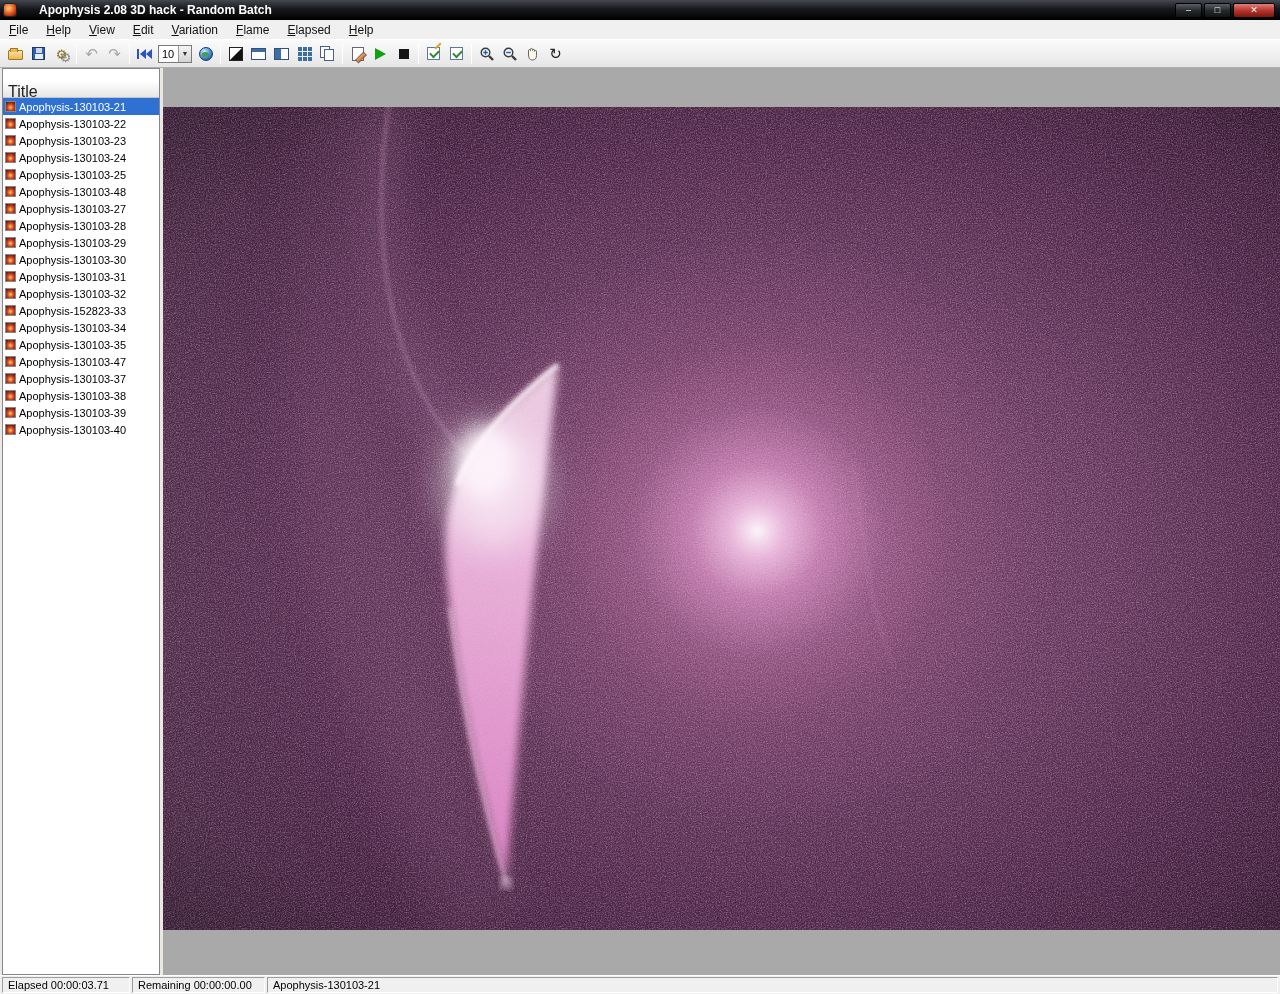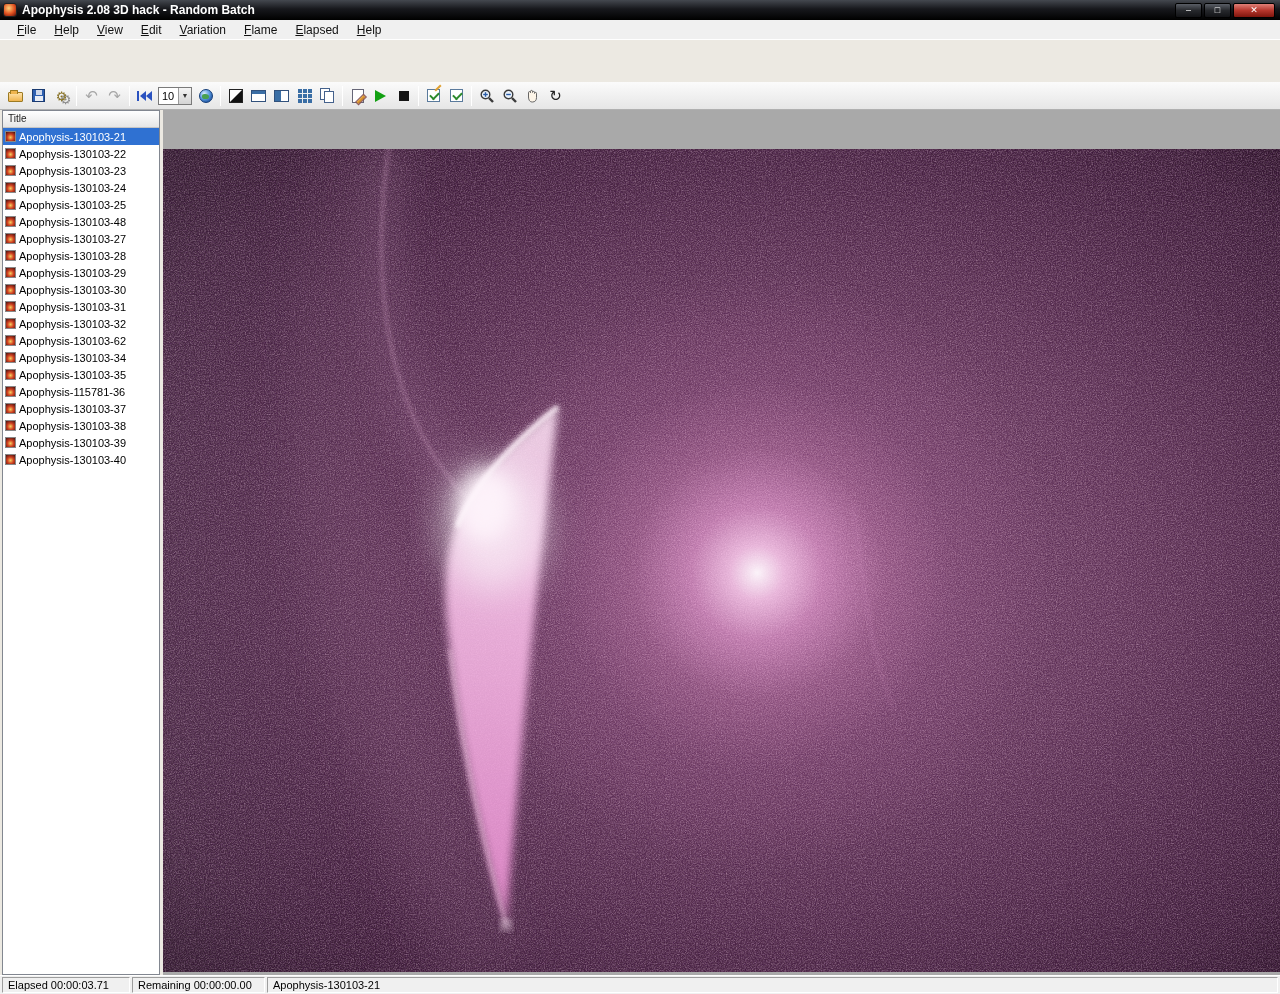--- a/index.html
+++ b/index.html
@@ -1,39 +1,39 @@
 <!DOCTYPE html>
 <html><head>
 <meta charset="utf-8">
 <style>
   * { box-sizing: border-box; margin: 0; padding: 0; }
   body { font-family: "Liberation Sans", sans-serif; background: #555; }
   .window { width: 1280px; height: 994px; display: flex; flex-direction: column; background: #ece9e2; overflow: hidden; }
 
   
-  .titlebar { height: 20px; flex: 0 0 20px; display: flex; align-items: center; gap: 5px; padding: 0 3px;
+  .titlebar { height: 20px; flex: 0 0 20px; display: flex; align-items: center; gap: 22px; padding: 0 3px;
     background: linear-gradient(180deg, #44484f 0%, #17181c 45%, #000 100%); }
   .app-icon { width: 14px; height: 14px; border-radius: 3px; border: 1px solid #222;
     background: radial-gradient(circle at 40% 35%, #ffd27a 0%, #e05020 55%, #5a1008 100%); }
   .title-text { flex: 1; color: #fff; font-size: 12px; font-weight: bold; white-space: nowrap; overflow: hidden; }
   .win-btns { display: flex; gap: 2px; padding-right: 2px; }
   .win-btn { width: 27px; height: 15px; display: flex; align-items: center; justify-content: center;
     color: #fff; font-size: 9px; border: 1px solid #000; border-radius: 2px;
     background: linear-gradient(#5a5e66, #26282c 50%, #121316); }
   .win-btn.close { background: linear-gradient(#e08078, #b5362c 50%, #7e150d); width: 42px; }
 
   
   .menubar { height: 20px; flex: 0 0 20px; background: #f0f0f0; display: flex; align-items: stretch;
-    border-bottom: 1px solid #fff; padding-left: 8px; }
+    border-bottom: 1px solid #fff; }
   .menu-item { padding: 3px 9px 0 9px; font-size: 12px; color: #111; }
   .menu-item::first-letter { text-decoration: underline; }
 
   
   .toolbar { height: 28px; flex: 0 0 28px; background: linear-gradient(#fbfbfb, #e6e6e6);
-    border-bottom: 1px solid #b0b0b0; display: flex; align-items: center; padding: 0 4px; margin-top: 42px; }
+    border-bottom: 1px solid #b0b0b0; display: flex; align-items: center; padding: 0 4px; }
   .tbtn { width: 23px; height: 22px; display: flex; align-items: center; justify-content: center; flex: 0 0 auto; }
   .sep { width: 1px; height: 20px; background: #a8a8a8; border-right: 1px solid #fff; margin: 0 3px; flex: 0 0 auto; }
 
   .i-folder { position: relative; width: 15px; height: 10px; margin-top: 3px; border-radius: 1px;
     background: linear-gradient(#ffe2a8, #efb54f); border: 1px solid #9c7a22; }
   .i-folder::before { content: ""; position: absolute; top: -3px; left: 1px; width: 6px; height: 3px;
     background: #efb54f; border: 1px solid #9c7a22; border-bottom: none; border-radius: 1px 1px 0 0; }
   .i-floppy { position: relative; width: 13px; height: 13px; background: #2e5fb0; border: 1px solid #1a3a70; }
   .i-floppy::before { content: ""; position: absolute; top: 0; left: 3px; width: 6px; height: 5px; background: #cfd8ea; }
   .i-floppy::after { content: ""; position: absolute; bottom: 0; left: 2px; width: 8px; height: 5px; background: #e9edf5; }
@@ -70,21 +70,21 @@
     border-left: 2px solid #2c8a2c; border-bottom: 2px solid #2c8a2c; transform: rotate(-45deg); }
   .i-check.pencil::before { content: ""; position: absolute; right: -3px; top: -3px; width: 8px; height: 2px;
     background: #e0a030; transform: rotate(-45deg); }
   .i-rotate::before { content: "↻"; font-size: 15px; color: #222; }
 
   
   .main { flex: 1; display: flex; min-height: 0; }
   .sidebar { width: 158px; flex: 0 0 158px; margin-left: 2px; background: #fff; border: 1px solid #828790;
     display: flex; flex-direction: column; overflow: hidden; }
   .list-header { height: 17px; flex: 0 0 17px; background: linear-gradient(#ffffff, #e6e6e6);
-    border-bottom: 1px solid #c5c5c5; font-size: 10px; padding: 2px 0 0 5px; color: #222; }
+    border-bottom: 1px solid #c5c5c5; font-size: 16px; padding: 2px 0 0 5px; color: #222; margin-top: 12px; }
   .flame-list { flex: 1; overflow: hidden; }
   .flame-item { height: 17px; display: flex; align-items: center; gap: 3px; padding-left: 2px; font-size: 11px; color: #000;
     white-space: nowrap; }
   .flame-item.selected { background: #2f71d2; color: #fff; }
   .flame-icon { width: 11px; height: 11px; flex: 0 0 11px; border: 1px solid #888; background:
     radial-gradient(circle at 50% 60%, #f5d060 0%, #d04020 45%, #401010 100%); }
 
   .splitter { width: 3px; flex: 0 0 3px; background: #ece9e2; }
 
   .render-area { flex: 1; background: #a9a9a9; display: flex; flex-direction: column; min-width: 0; }
@@ -288,36 +288,36 @@
             <span>Apophysis-130103-31</span>
           </div>
 
           <div class="flame-item">
             <span class="flame-icon"></span>
             <span>Apophysis-130103-32</span>
           </div>
 
           <div class="flame-item">
             <span class="flame-icon"></span>
-            <span>Apophysis-130103-62</span>
+            <span>Apophysis-152823-33</span>
           </div>
 
           <div class="flame-item">
             <span class="flame-icon"></span>
             <span>Apophysis-130103-34</span>
           </div>
 
           <div class="flame-item">
             <span class="flame-icon"></span>
             <span>Apophysis-130103-35</span>
           </div>
 
           <div class="flame-item">
             <span class="flame-icon"></span>
-            <span>Apophysis-115781-36</span>
+            <span>Apophysis-130103-47</span>
           </div>
 
           <div class="flame-item">
             <span class="flame-icon"></span>
             <span>Apophysis-130103-37</span>
           </div>
 
           <div class="flame-item">
             <span class="flame-icon"></span>
             <span>Apophysis-130103-38</span>

